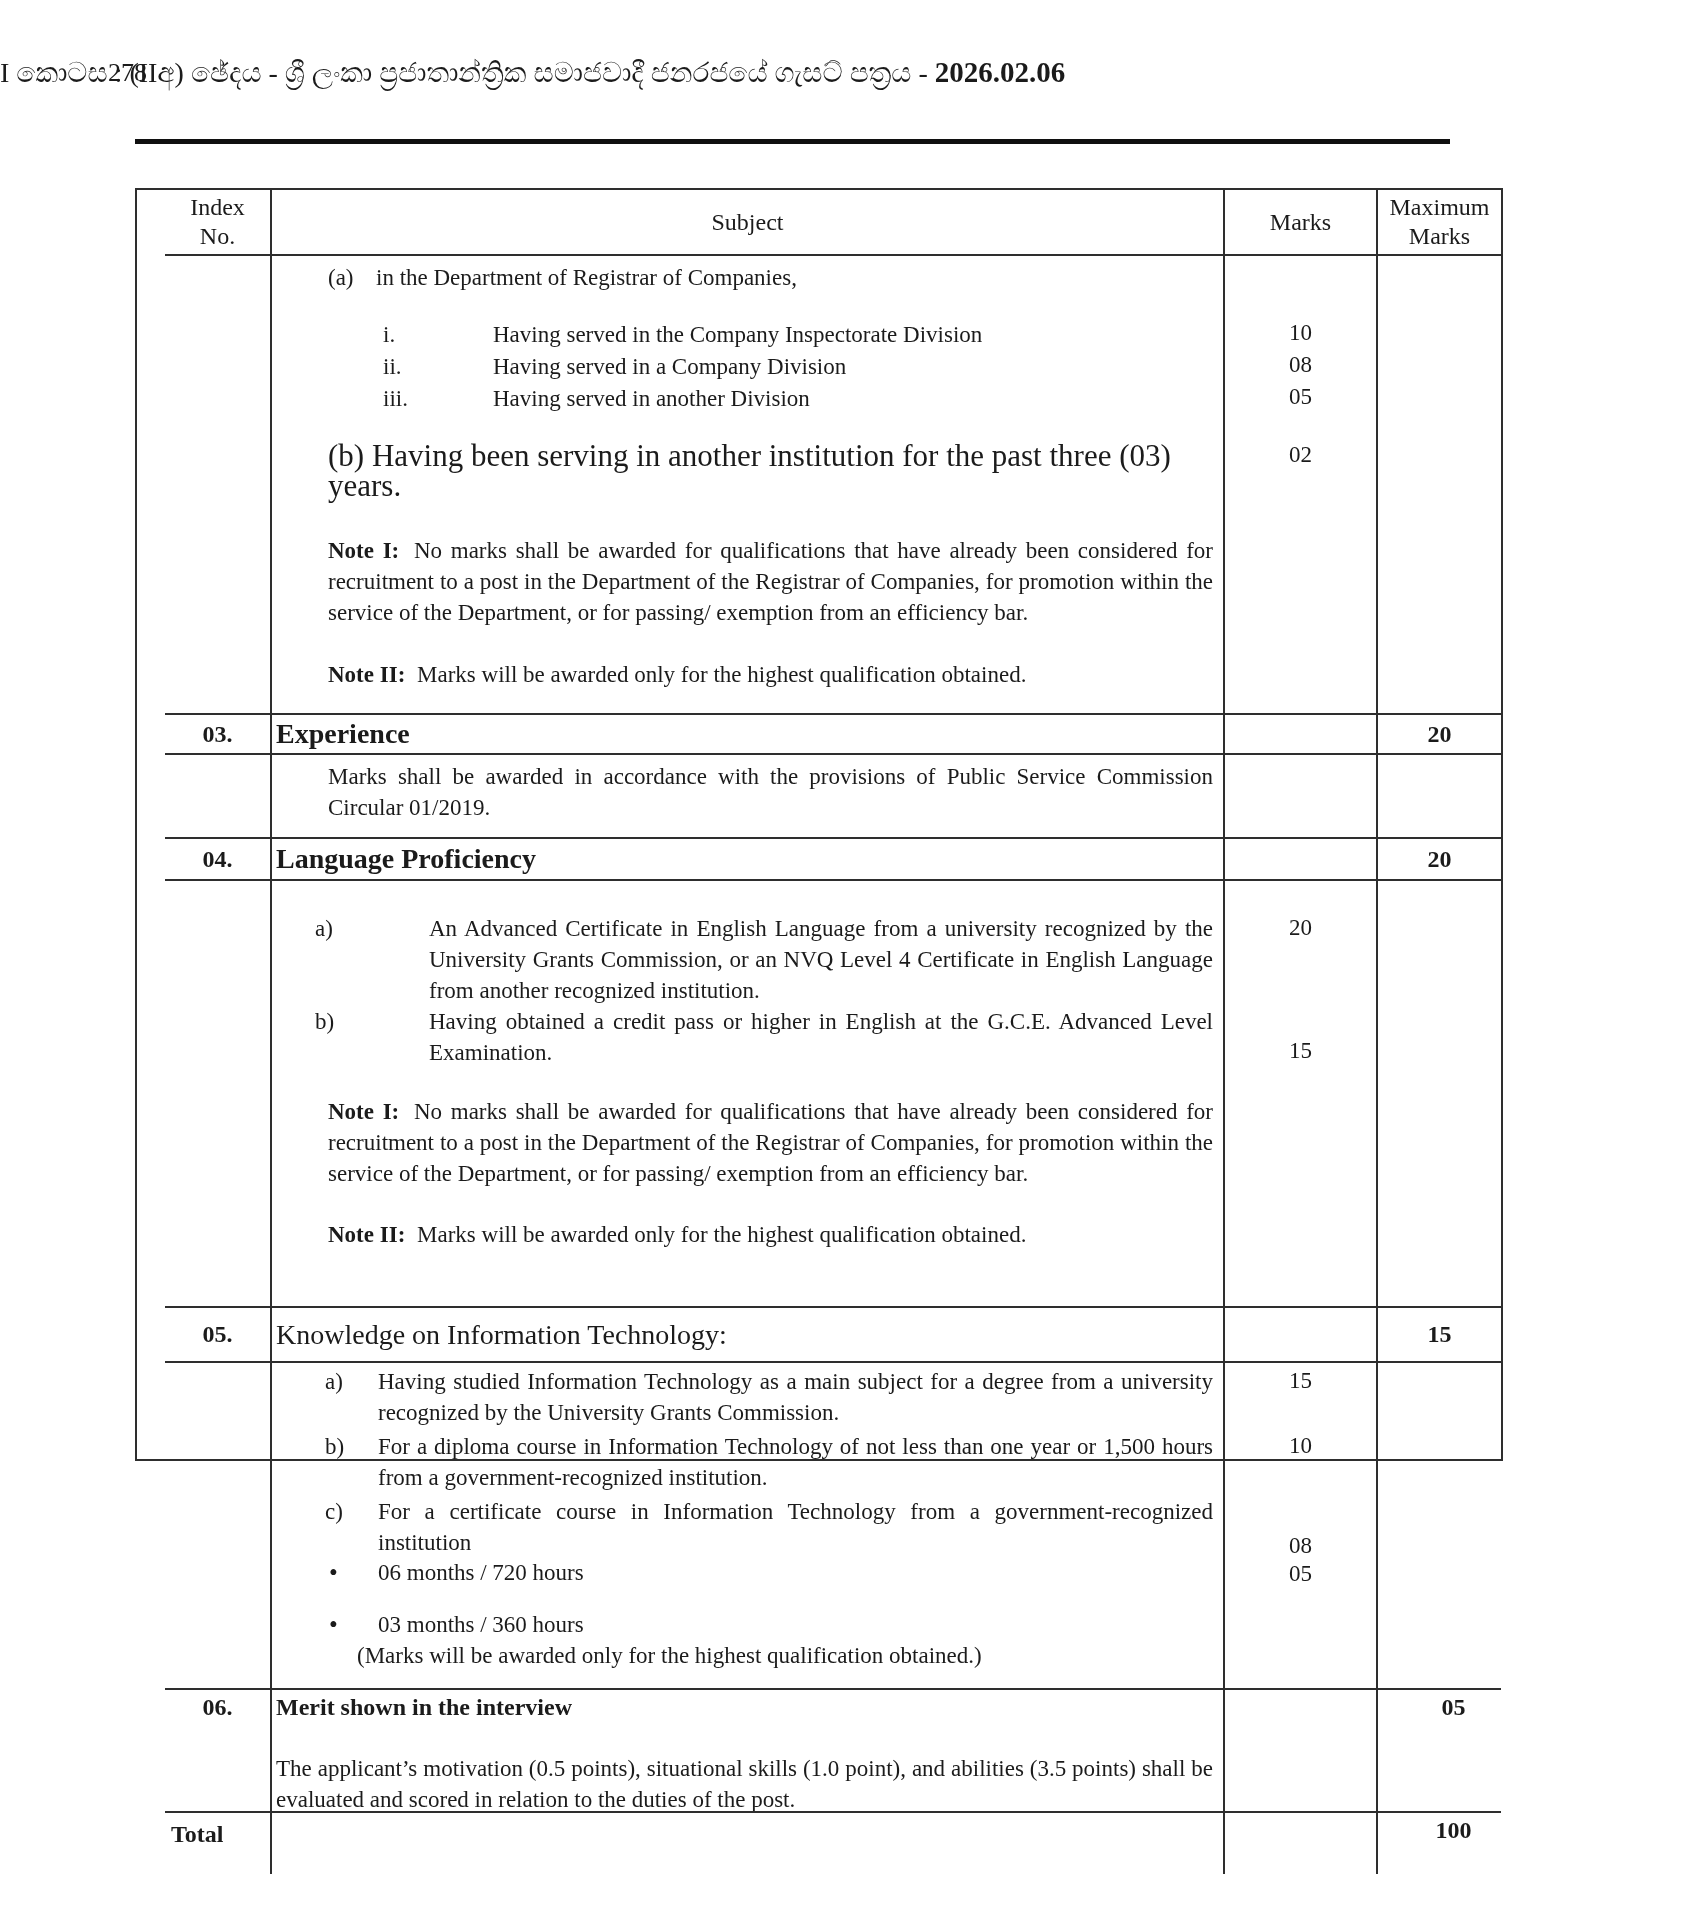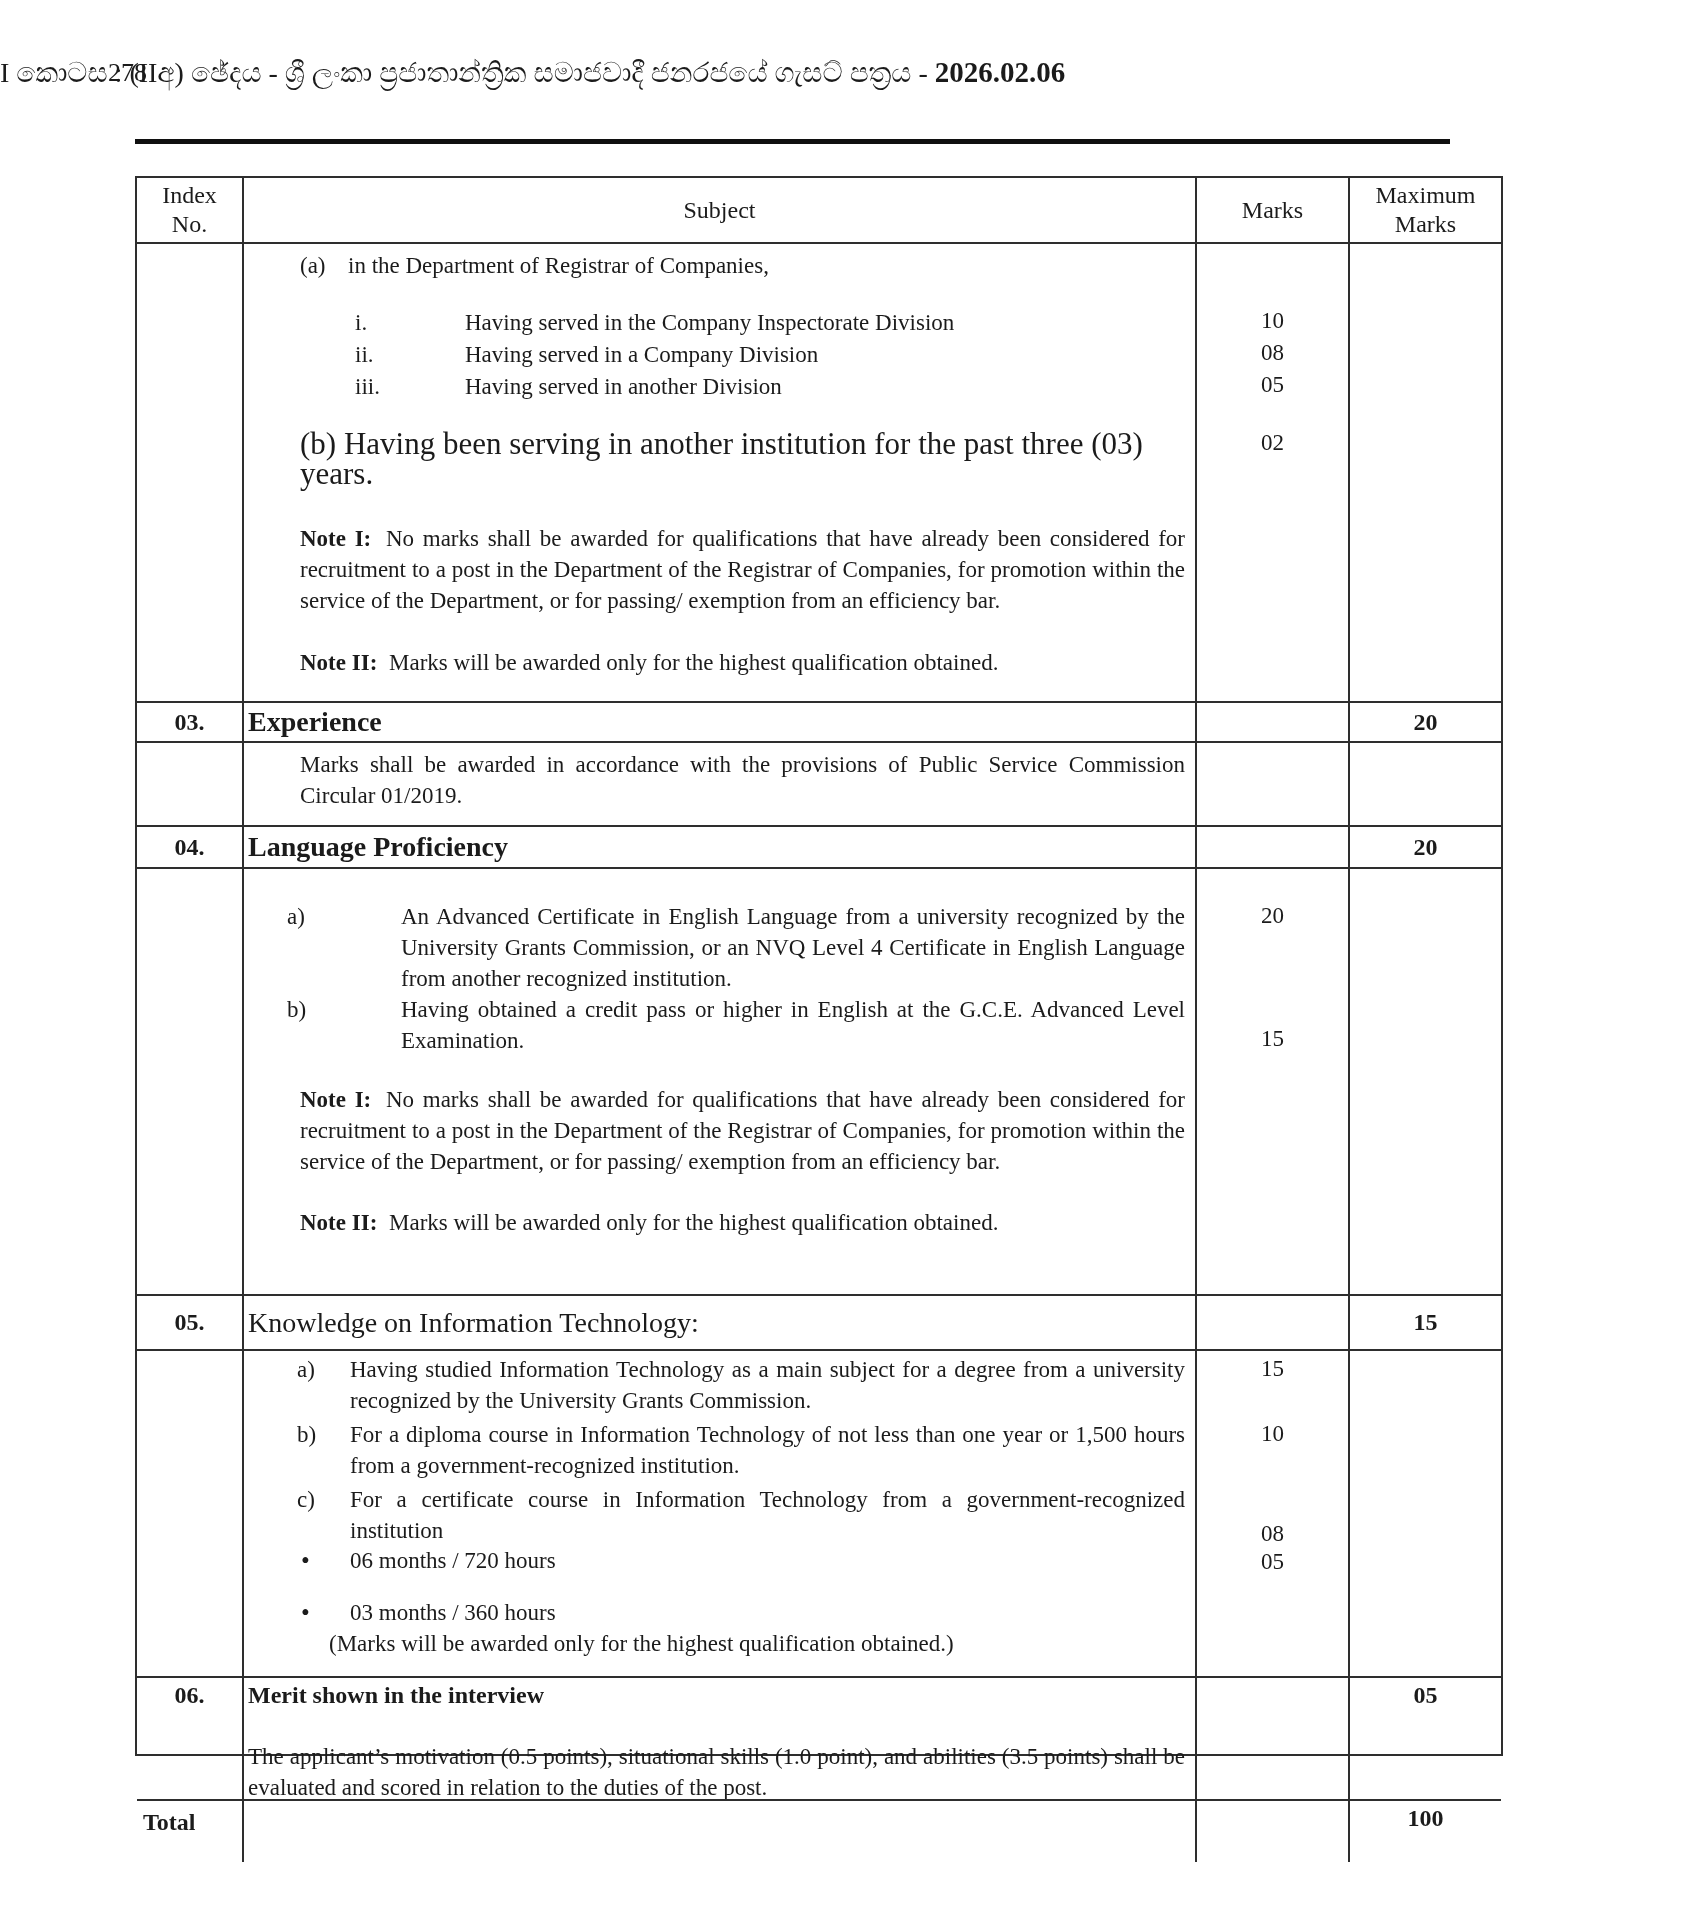--- a/index.html
+++ b/index.html
@@ -8,22 +8,22 @@
 
   
   .pageno{position:absolute;left:108px;top:58px;font-size:26px;}
   .hdr-si{position:absolute;left:0;top:56px;width:1580px;text-align:left;font-size:28px;white-space:nowrap;}
   .hdr-si b{font-size:29px;}
   .hdr-en{position:absolute;left:0;top:93px;width:1554px;text-align:center;font-size:23px;
           font-variant:small-caps;letter-spacing:.5px;white-space:nowrap;}
   .rule{position:absolute;left:135px;top:139px;width:1315px;height:5px;background:#101010;}
 
   
-  .gtable{position:absolute;left:135px;top:176px;width:1368px;height:1580px;
-          border:2px solid #2e2e2e;box-sizing:border-box;background:#fff;}
+  .gtable{position:absolute;left:135px;top:188px;width:1368px;height:1273px;
+          border:2px solid #2e2e2e;box-sizing:border-box;background:#fff;padding-left:28px;}
   .trow{display:flex;position:relative;box-sizing:border-box;border-bottom:2px solid #2e2e2e;}
   .trow.last{border-bottom:none;}
   .cell{box-sizing:border-box;height:100%;overflow:hidden;}
   .ci{width:107px;border-right:2px solid #2e2e2e;}
   .cs{width:953px;border-right:2px solid #2e2e2e;}
   .cm{width:153px;border-right:2px solid #2e2e2e;}
   .cx{flex:1;}
   .hcell{display:flex;flex-direction:column;align-items:center;justify-content:center;
          font-size:24px;line-height:29px;text-align:center;}
 

